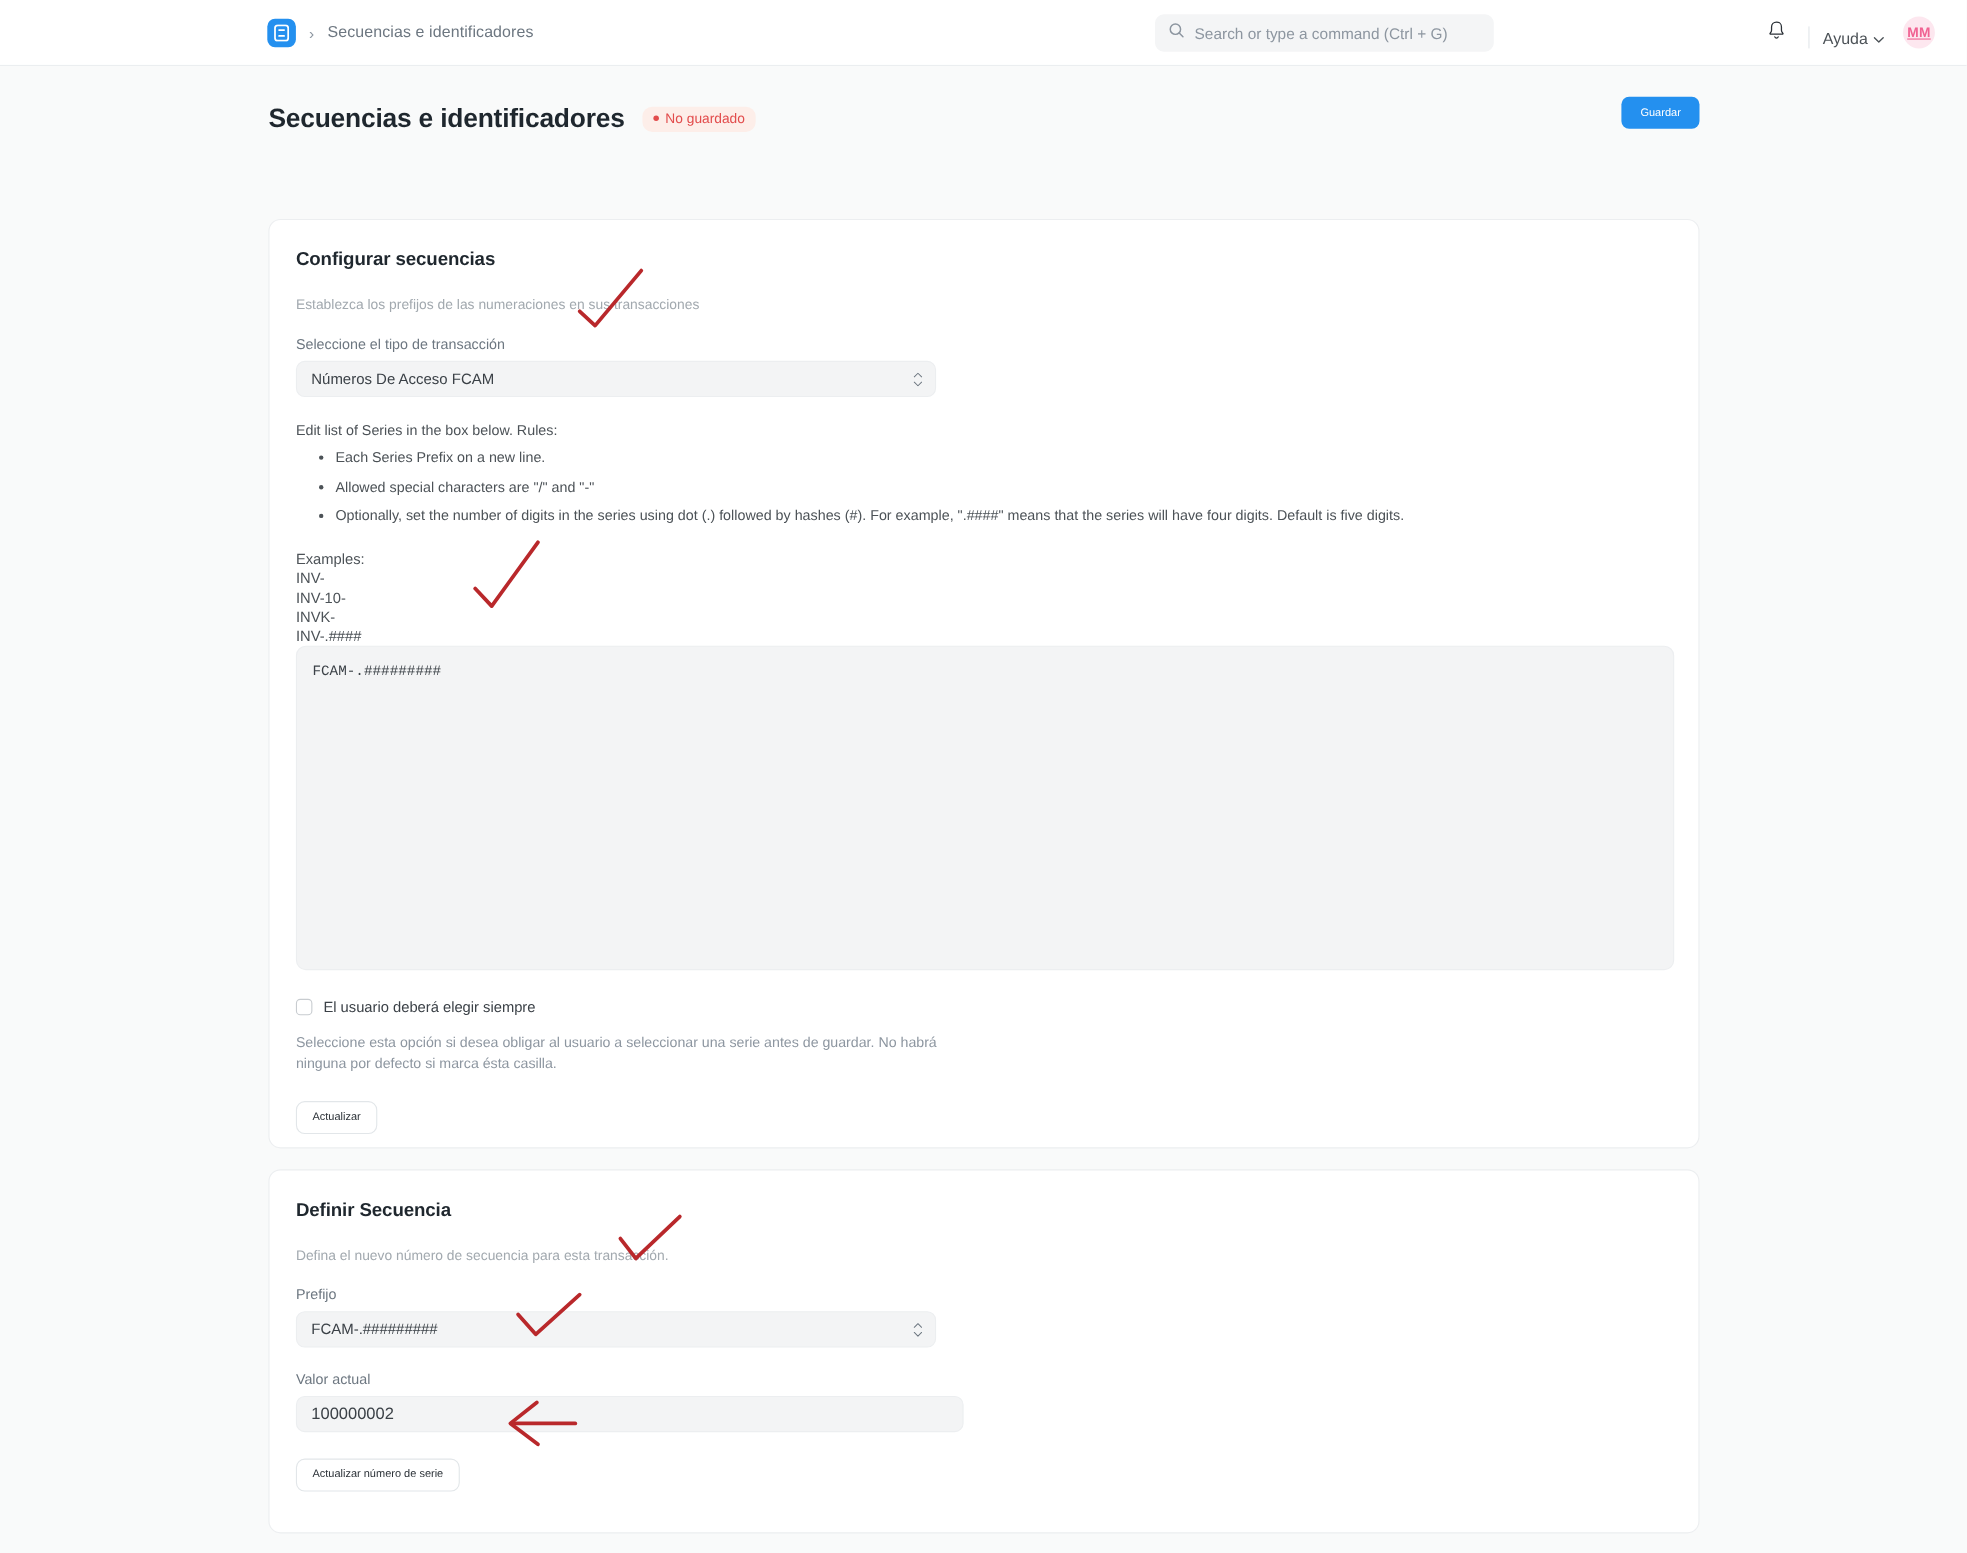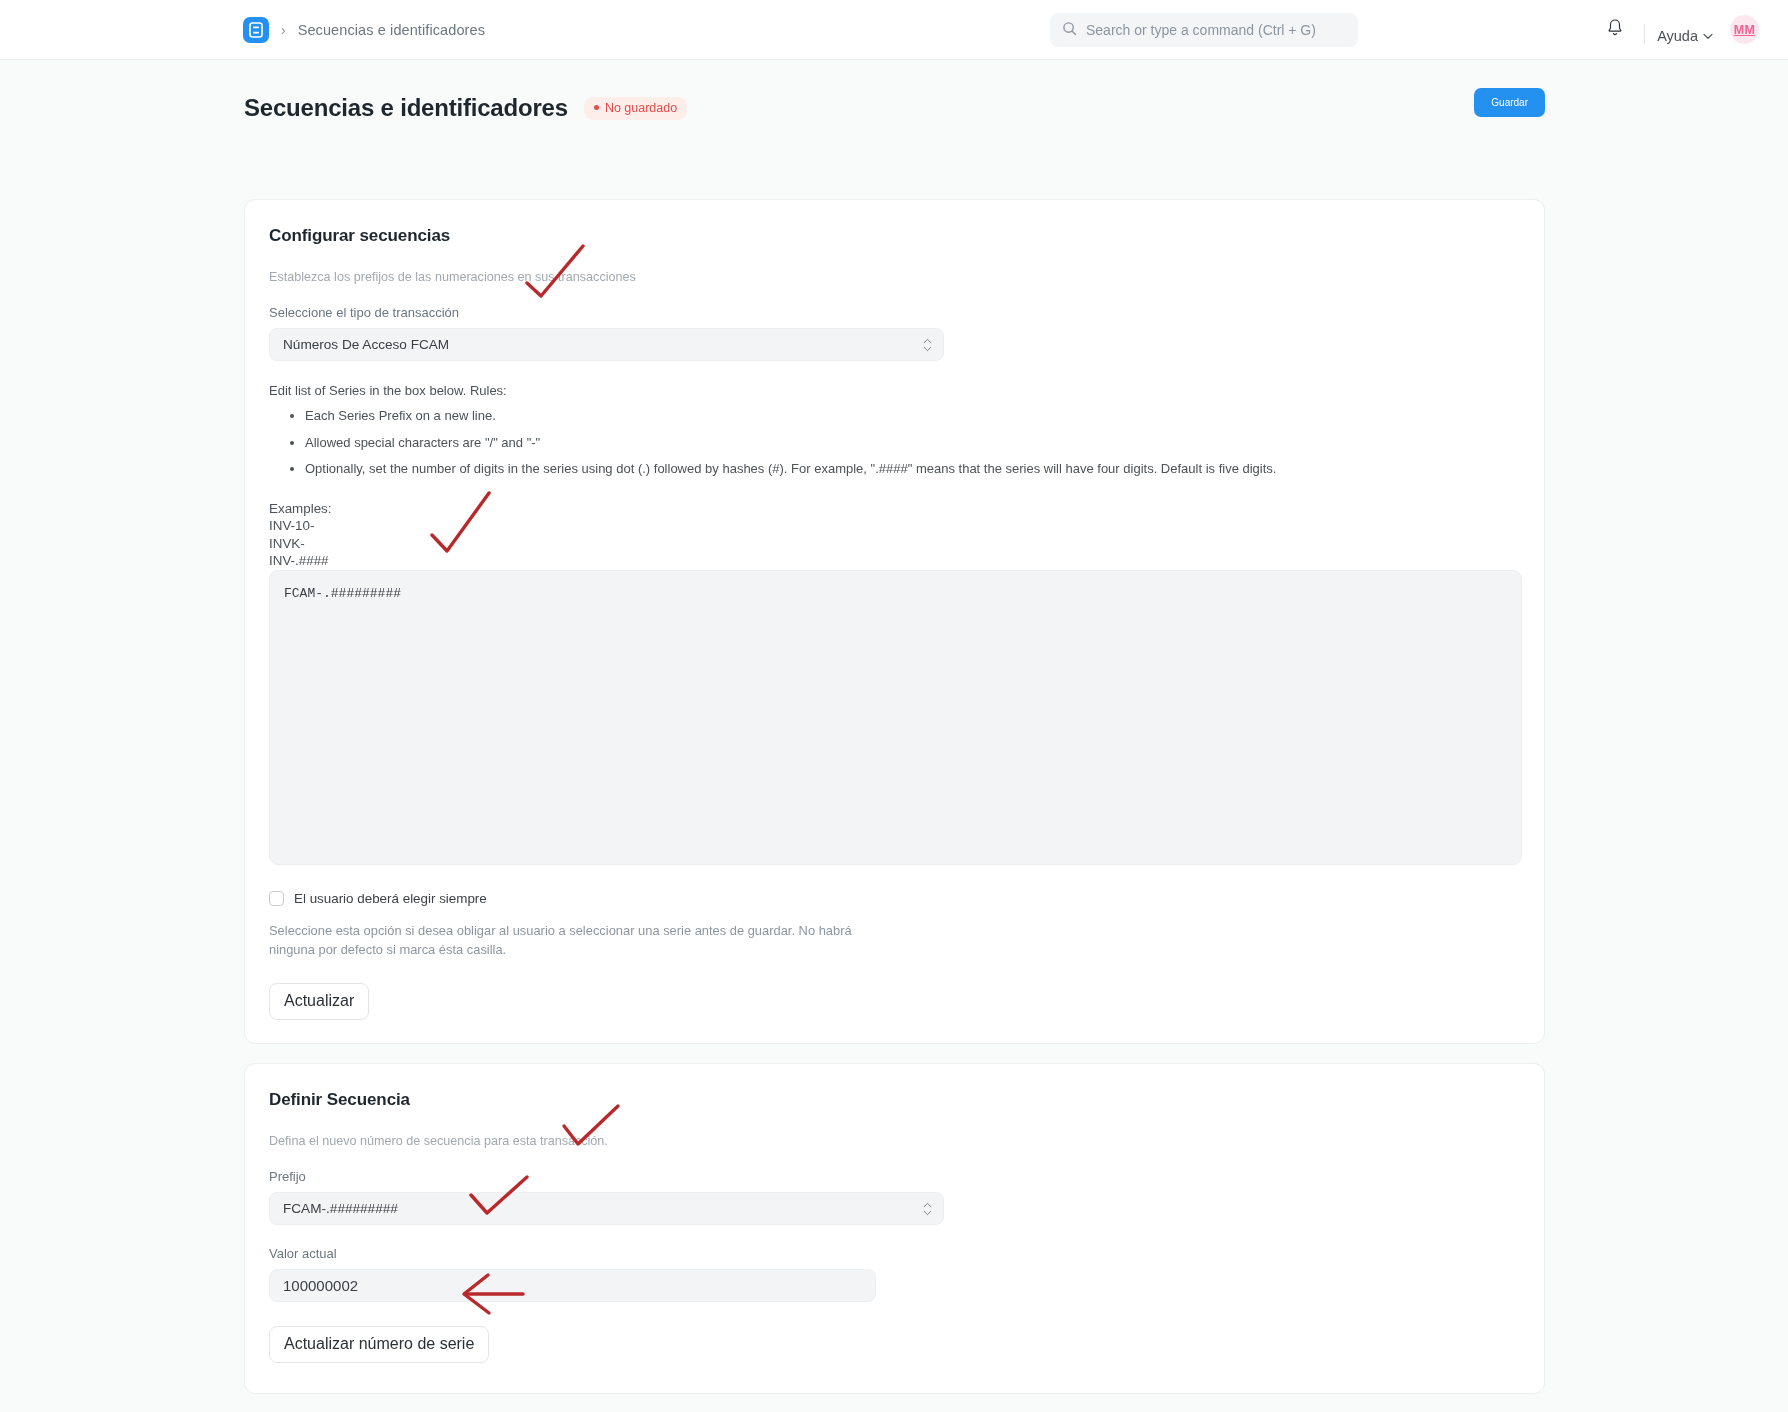--- a/index.html
+++ b/index.html
@@ -203,21 +203,21 @@
   .field-label {
     font-size: 13px;
     color: #6d7781;
     margin-top: 21px;
     margin-bottom: 8px;
   }
   .field-label.tight { margin-top: 14px; }
 
   .select-control {
     position: relative;
-    width: 675px;
+    width: 582px;
     height: 33px;
     background: #f3f4f5;
     border: 1px solid #eceef0;
     border-radius: 8px;
     display: flex;
     align-items: center;
     padding: 0 13px;
   }
   .select-control .val {
     font-size: 13.6px;
@@ -298,21 +298,21 @@
     max-width: 620px;
   }
   .help-text.single { max-width: none; }
 
   .ghost-btn {
     margin-top: 24px;
     display: inline-block;
     background: #ffffff;
     border: 1px solid #e2e6e9;
     border-radius: 8px;
-    font-size: 16px;
+    font-size: 10px;
     font-family: inherit;
     color: #2b3137;
     padding: 8px 14px 9px 14px;
     cursor: pointer;
     white-space: nowrap;
   }
 
   .text-input {
     width: 607px;
     height: 33px;
@@ -413,20 +413,21 @@
 
         <div class="rules-intro">Edit list of Series in the box below. Rules:</div>
         <ul class="rules">
           <li>Each Series Prefix on a new line.</li>
           <li>Allowed special characters are "/" and "-"</li>
           <li>Optionally, set the number of digits in the series using dot (.) followed by hashes (#). For example, ".####" means that the series will have four digits. Default is five digits.</li>
         </ul>
 
         <div class="examples">
           <div>Examples:</div>
+          <div>INV-</div>
           <div>INV-10-</div>
           <div>INVK-</div>
           <div>INV-.####</div>
         </div>
 
         <div class="textarea-box">FCAM-.#########</div>
 
         <div class="checkbox-row">
           <span class="checkbox-box"></span>
           <span class="cb-label">El usuario deberá elegir siempre</span>

